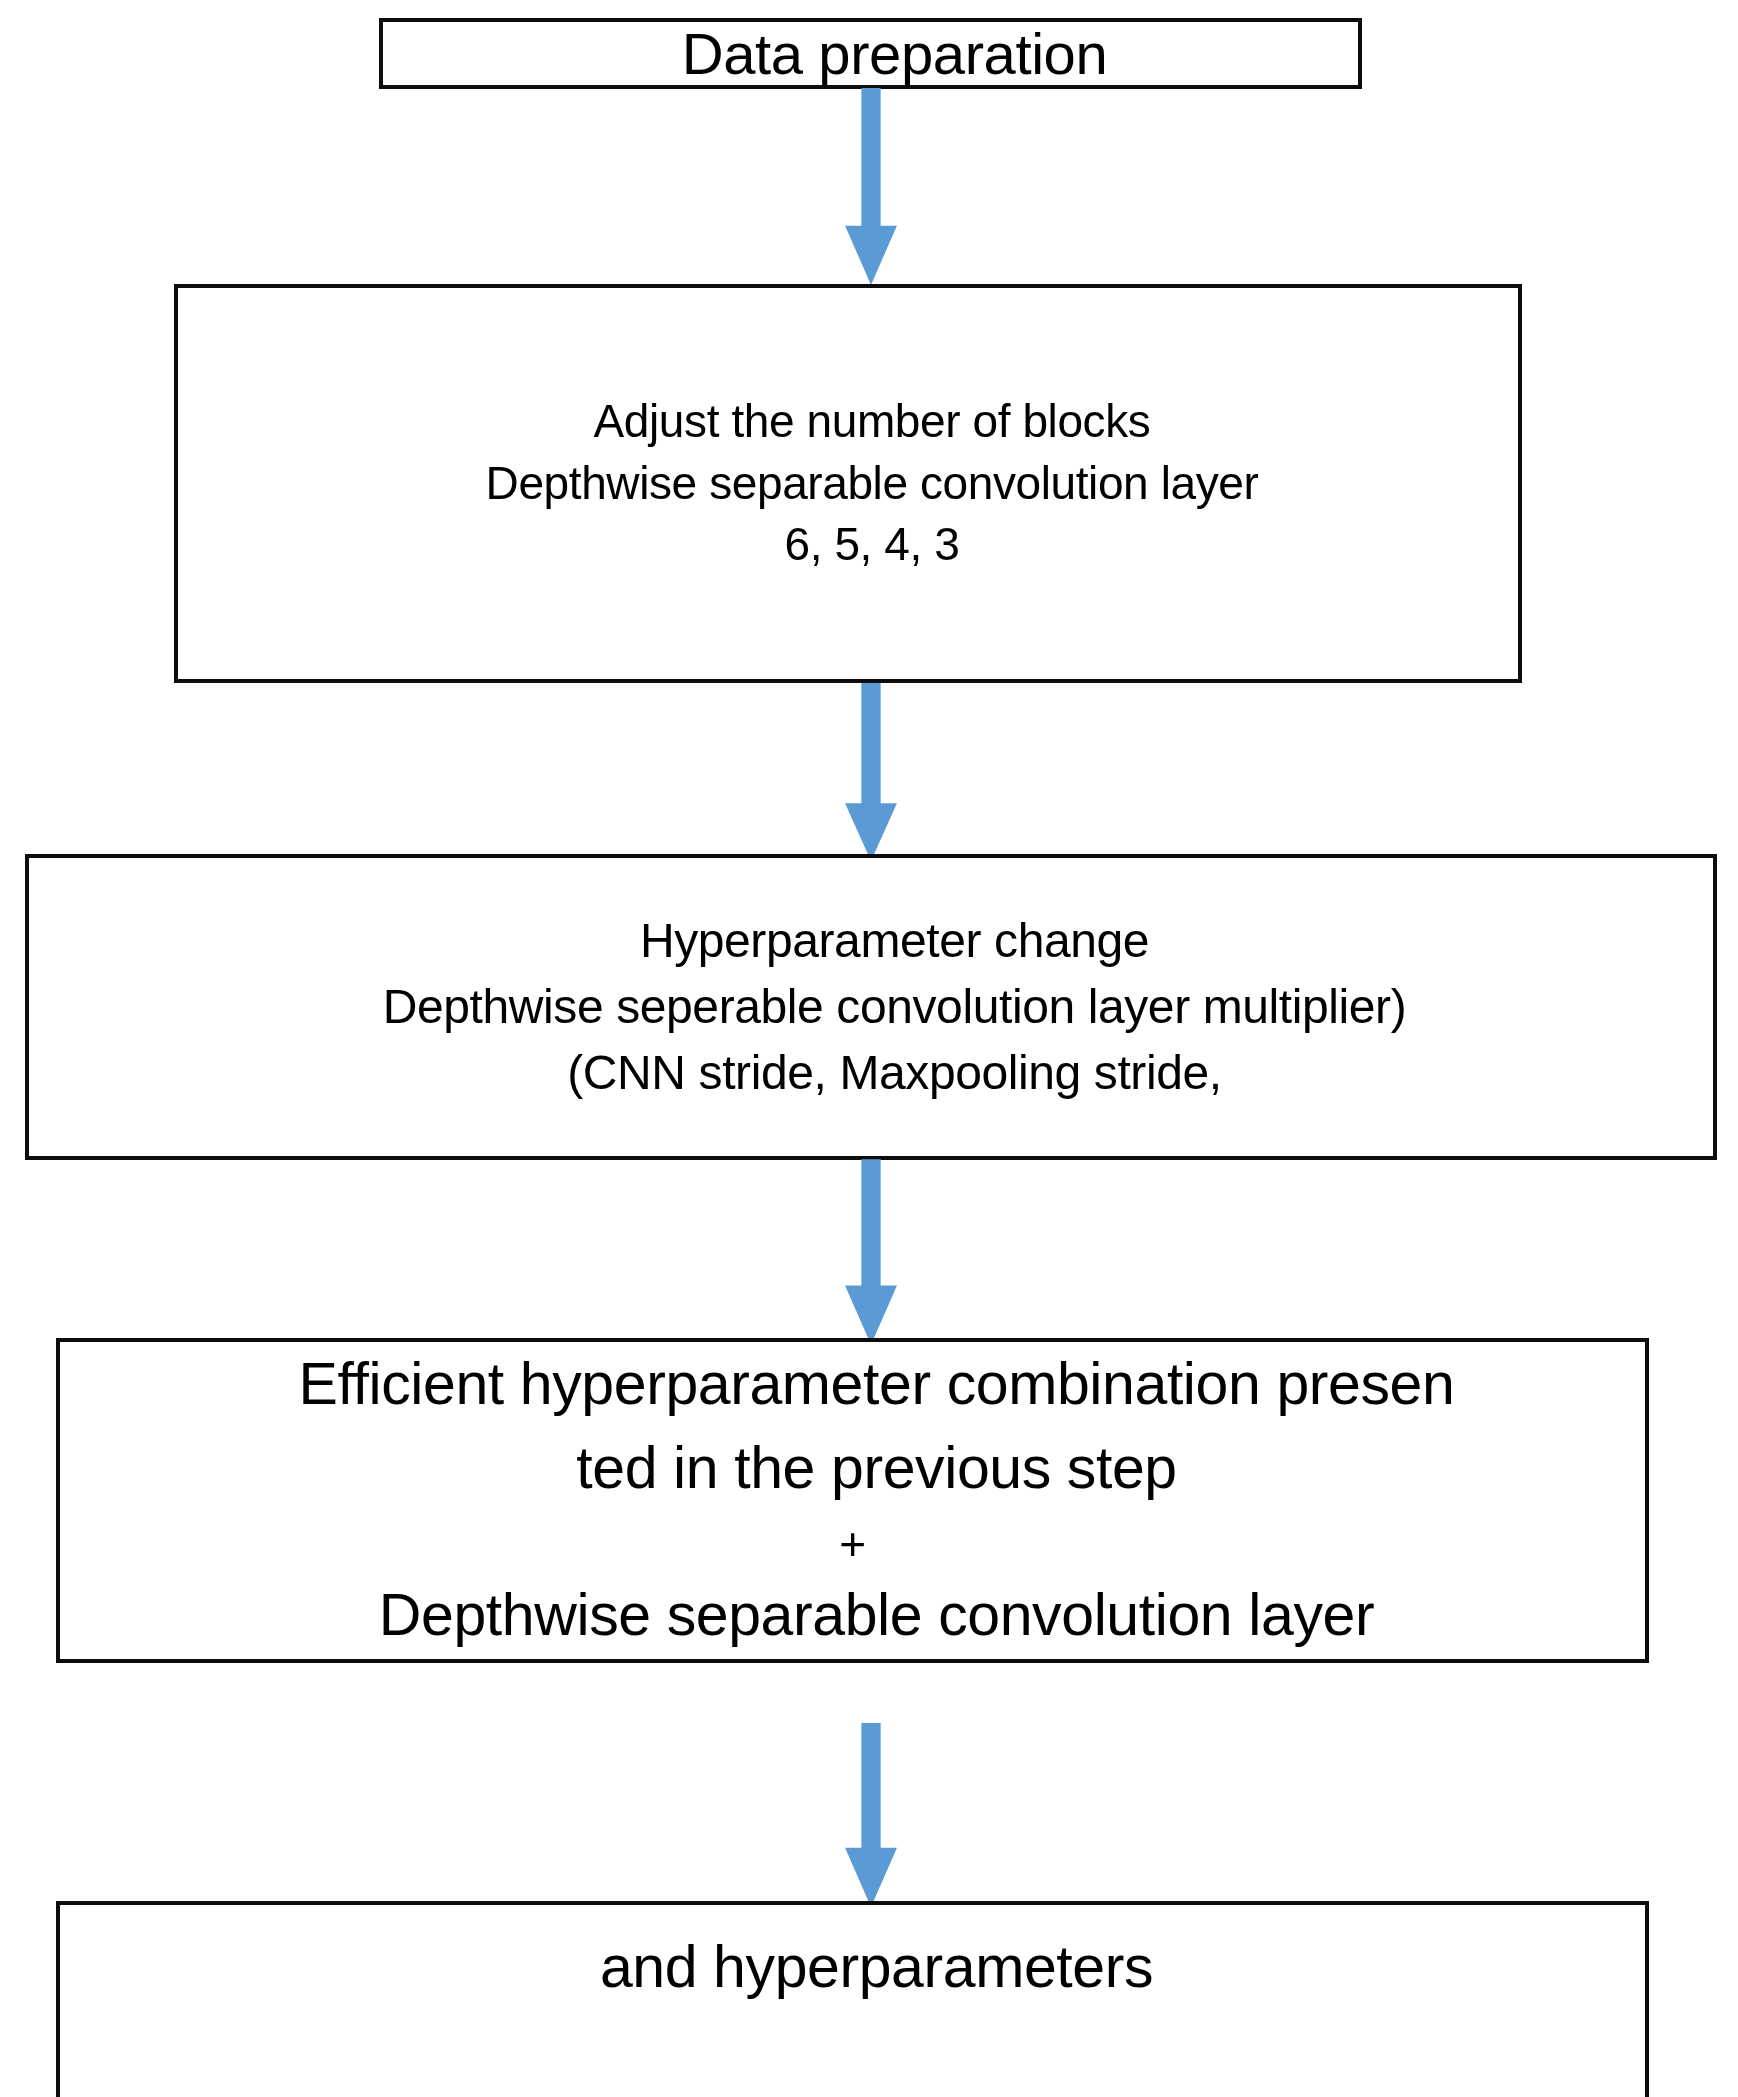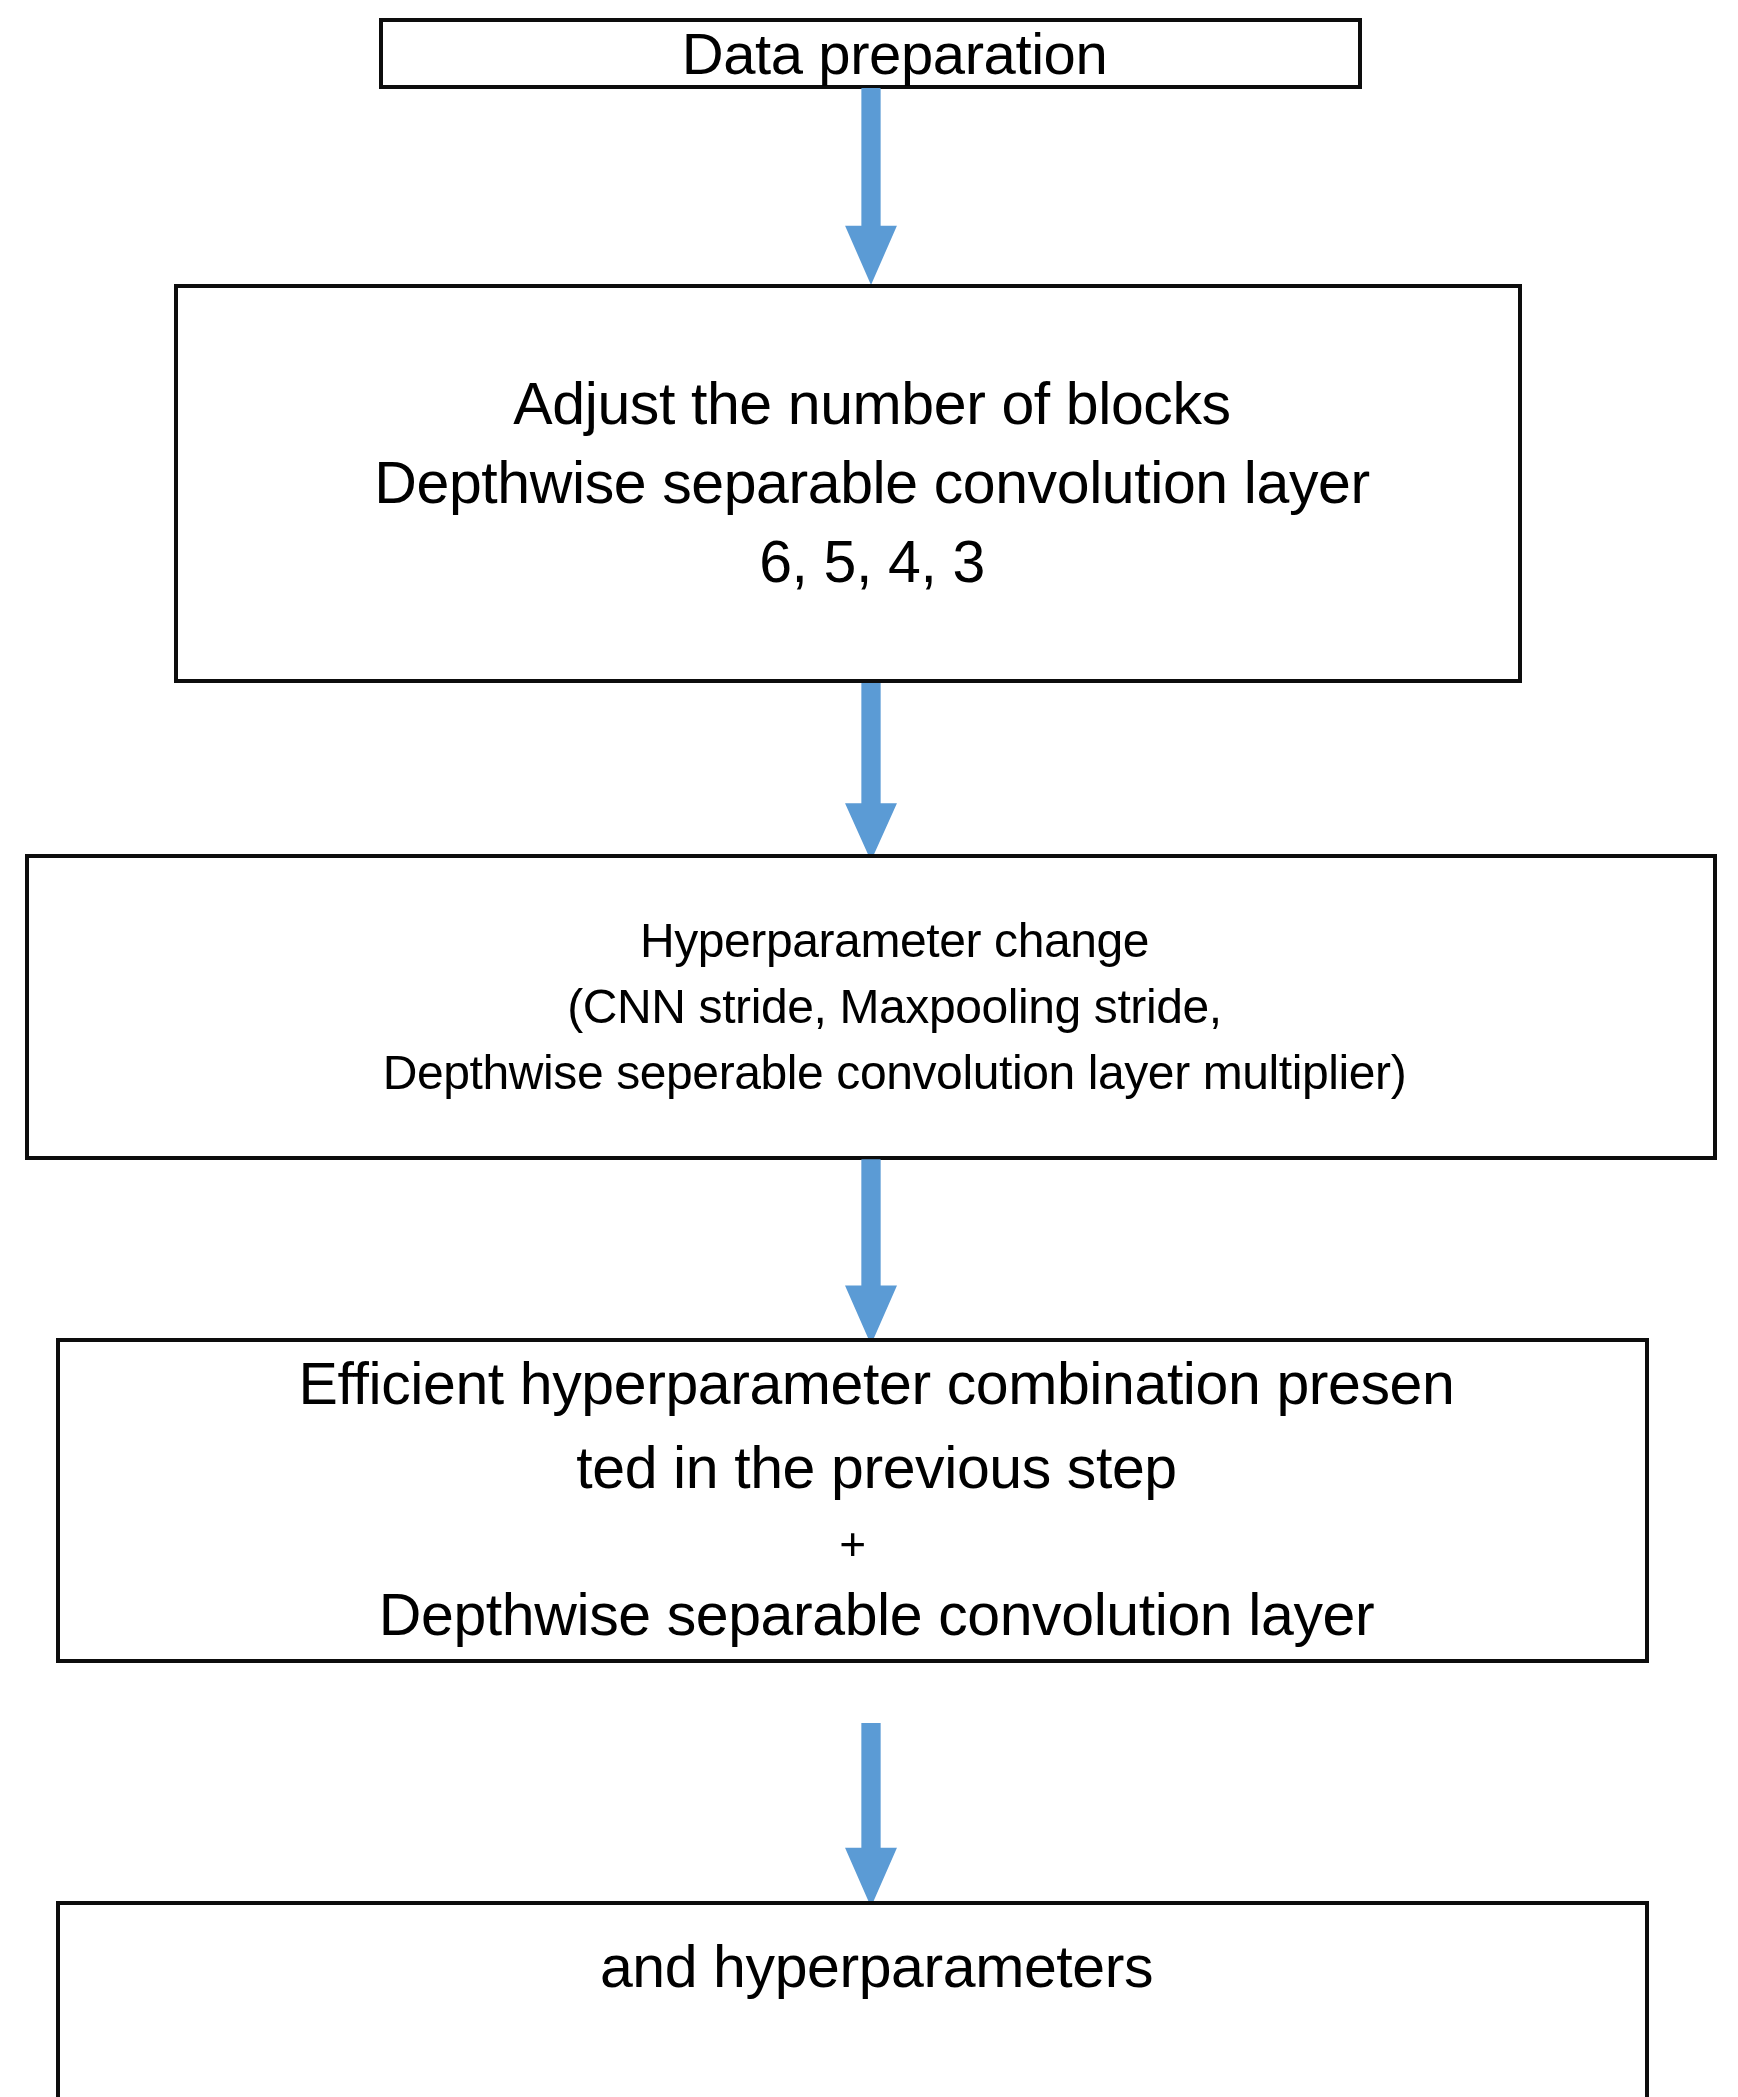--- a/index.html
+++ b/index.html
@@ -42,21 +42,21 @@
 
   
   #node-data-preparation {
     left: 379px;  top: 18px;
     width: 983px; height: 71px;
     font-size: 58px;
   }
   #node-adjust-blocks {
     left: 174px; top: 284px;
     width: 1348px; height: 399px;
-    font-size: 59px;
+    font-size: 46px;
     line-height: 1.34;
   }
   #node-hyperparameter-change {
     left: 24.5px; top: 854px;
     width: 1692px; height: 306px;
     font-size: 48px;
     line-height: 1.38;
   }
   #node-efficient-combination {
     left: 56px; top: 1338px;
@@ -107,22 +107,22 @@
   </div>
 
   <span class="arrow" id="arrow-2" style="left:819px; top:683px; width:104px; height:178px;">
     <svg width="104" height="178" viewBox="0 0 140 240" xmlns="http://www.w3.org/2000/svg">
       <path d="M 57 0 L 83 0 L 83 162 L 105 162 L 70 240 L 35 162 L 57 162 Z" fill="#5B9BD5"></path>
     </svg>
   </span>
 
   <div class="node-box" id="node-hyperparameter-change">
     <span class="line">Hyperparameter change</span>
+    <span class="line">Depthwise seperable convolution layer multiplier)</span>
     <span class="line">(CNN stride, Maxpooling stride,</span>
-    <span class="line">Depthwise seperable convolution layer multiplier)</span>
   </div>
 
   <span class="arrow" id="arrow-3" style="left:819px; top:1159px; width:104px; height:186px;">
     <svg width="104" height="186" viewBox="0 0 140 250" xmlns="http://www.w3.org/2000/svg">
       <path d="M 57 0 L 83 0 L 83 170 L 105 170 L 70 250 L 35 170 L 57 170 Z" fill="#5B9BD5"></path>
     </svg>
   </span>
 
   <div class="node-box" id="node-efficient-combination">
     <span class="line">Efficient hyperparameter combination presen</span>

